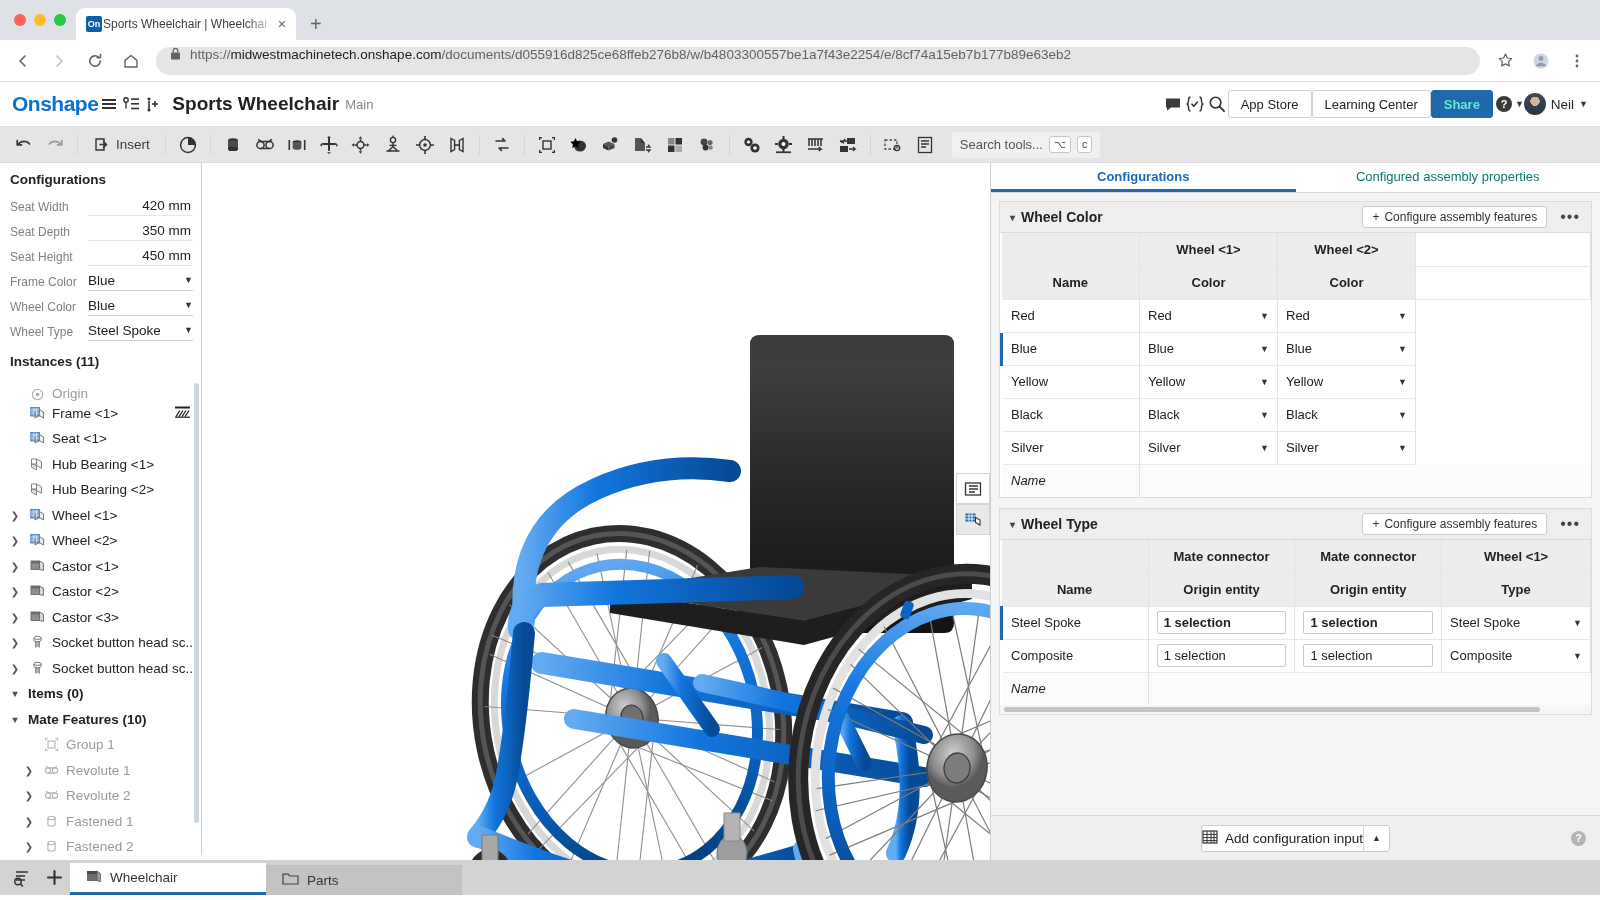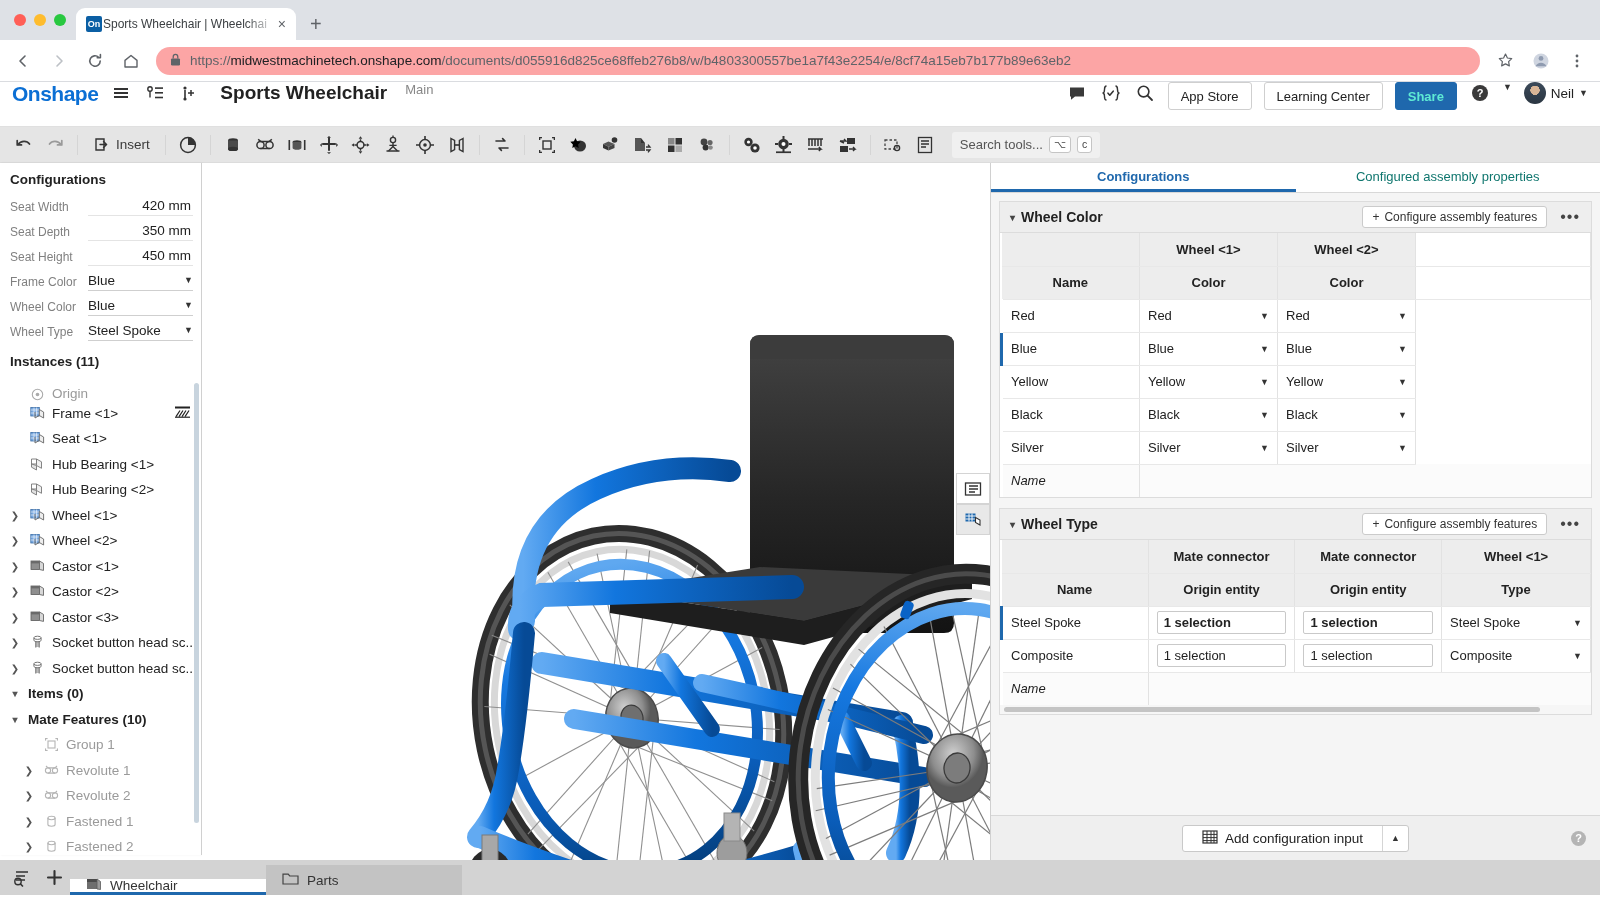--- a/index.html
+++ b/index.html
@@ -39,32 +39,32 @@
   .tab-close { font-size: 14px; color: #5f6368; cursor: pointer; line-height: 1; }
   .newtab { font-size: 20px; color: #5f6368; margin-left: 14px; margin-bottom: 4px; cursor: pointer; }
 
   .browser-navbar {
     height: 42px; background: #fff; display: flex; align-items: center;
     gap: 14px; padding: 0 12px; border-bottom: 1px solid #dadce0;
   }
   .navbtn { width: 22px; height: 22px; display: flex; align-items: center; justify-content: center;
     color: #5f6368; font-size: 16px; cursor: pointer; }
   .omnibox {
-    flex: 1 1 auto; height: 28px; background: #fca5a5; border-radius: 14px;
-    display: flex; align-items: center; padding: 0 14px; gap: 9px;
+    flex: 1 1 auto; height: 28px; background: #e5e5e5; border-radius: 14px;
+    display: flex; padding: 0 14px; gap: 9px;
     font-size: 13.5px; color: #5f6368; overflow: hidden; white-space: nowrap;
   }
   .omnibox .host { color: #202124; }
   .lock { font-size: 11px; color: #5f6368; }
   .omni-right { display: flex; align-items: center; gap: 14px; }
 
   
   .app-header {
-    height: 45px; background: #fff; display: flex; align-items: flex-start;
-    padding: 0 12px; gap: 12px; border-bottom: 1px solid #e0e0e0;
+    height: 45px; background: #fff; display: flex; align-items: center;
+    padding: 0 12px; border-bottom: 1px solid #e0e0e0;
   }
   .brand { font-size: 21px; font-weight: bold; color: #0b6fd4; letter-spacing: -0.5px; }
   .hdr-icon { width: 22px; height: 22px; display: flex; align-items: center;
     justify-content: center; color: #333; cursor: pointer; }
   .doc-title { font-size: 19px; font-weight: bold; color: #222; margin-left: 8px; }
   .doc-branch { font-size: 13px; color: #888; margin-left: 6px; }
   .hdr-spacer { flex: 1 1 auto; }
   .hdr-btn {
     height: 28px; border: 1px solid #cfcfcf; border-radius: 3px; background: #fff;
     padding: 0 12px; font-size: 13px; color: #222; display: flex;
@@ -204,42 +204,42 @@
   .hscroll-thumb { height: 5px; background: #c4c4c4; border-radius: 3px; width: 92%; }
 
   .rp-footer {
     height: 45px; background: #efefef; border-top: 1px solid #d8d8d8;
     display: flex; align-items: center; justify-content: center; position: relative;
   }
   .aci {
     display: flex; align-items: center; height: 27px; background: #fff;
     border: 1px solid #c9c9c9; border-radius: 3px; cursor: pointer;
   }
-  .aci-main { display: flex; align-items: center; gap: 7px; padding: 0 19px; font-size: 13.5px; }
+  .aci-main { display: flex; align-items: center; gap: 7px; padding: 0 0; font-size: 13.5px; }
   .aci-split { border-left: 1px solid #d5d5d5; padding: 0 8px; font-size: 9px; color: #333;
     height: 100%; display: flex; align-items: center; }
   .help-q {
     position: absolute; right: 14px; width: 15px; height: 15px; border-radius: 50%;
     background: #b4b4b4; color: #fff; font-size: 11px; font-weight: bold;
     display: flex; align-items: center; justify-content: center; cursor: pointer;
   }
 
   
   .bottombar {
     height: 35px; background: #d3d3d3; display: flex; align-items: flex-end; gap: 0;
     padding-left: 6px; position: relative;
   }
   .bb-icon { width: 32px; height: 35px; display: flex; align-items: center;
     justify-content: center; color: #333; cursor: pointer; }
   .bb-tab {
     height: 30px; display: flex; align-items: center; gap: 8px; padding: 0 16px;
     font-size: 13.5px; color: #333; background: #c3c3c3; cursor: pointer;
     min-width: 196px;
   }
-  .bb-tab.active { background: #fff; border-bottom: 3px solid #1f68ad; height: 16px; margin-top: 12px; }
+  .bb-tab.active { background: #fff; border-bottom: 3px solid #1f68ad; height: 32px; margin-top: 12px; }
 </style>
 </head>
 <body>
 
 <div class="browser-tabbar">
   <div class="traffic">
     <span class="dot r"></span>
     <span class="dot y"></span>
     <span class="dot g"></span>
   </div>

